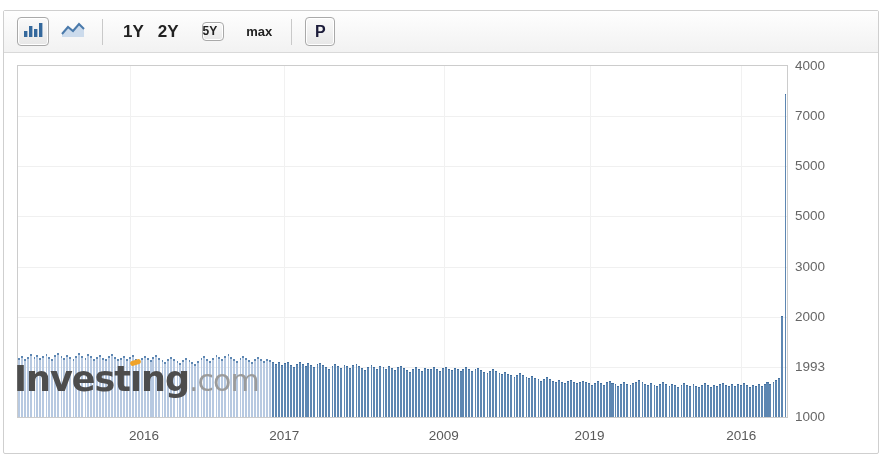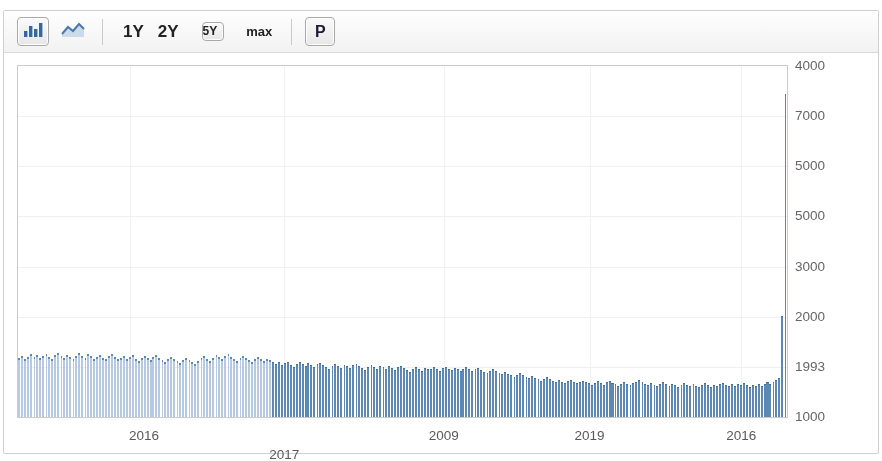--- a/index.html
+++ b/index.html
@@ -398,19 +398,22 @@
       <div class="ylabel" style="left: 791px; top: 97.1429px;">7000</div>
       <div class="ylabel" style="left: 791px; top: 147.286px;">5000</div>
       <div class="ylabel" style="left: 791px; top: 197.429px;">5000</div>
       <div class="ylabel" style="left: 791px; top: 247.571px;">3000</div>
       <div class="ylabel" style="left: 791px; top: 297.714px;">2000</div>
       <div class="ylabel" style="left: 791px; top: 347.857px;">1993</div>
       <div class="ylabel" style="left: 791px; top: 398px;">1000</div>
     </div>
   <div id="xlabels">
       <div class="xlabel" style="left: 140px; top: 417px;">2016</div>
-      <div class="xlabel" style="left: 280.305px; top: 436px;">2017</div>
+      <div class="xlabel" style="left: 280.305px; top: 417px;">2017</div>
       <div class="xlabel" style="left: 439.872px; top: 417px;">2009</div>
       <div class="xlabel" style="left: 585.521px; top: 417px;">2019</div>
       <div class="xlabel" style="left: 737.168px; top: 417px;">2016</div>
     </div>
 
+  <div class="watermark">
+    <span class="wm-brand" id="wm-brand">Invest<span class="wm-i">ı<span class="wm-accent"></span></span>ng</span><span class="wm-suffix">.com</span>
+  </div>
 </div>
 
 </body></html>

